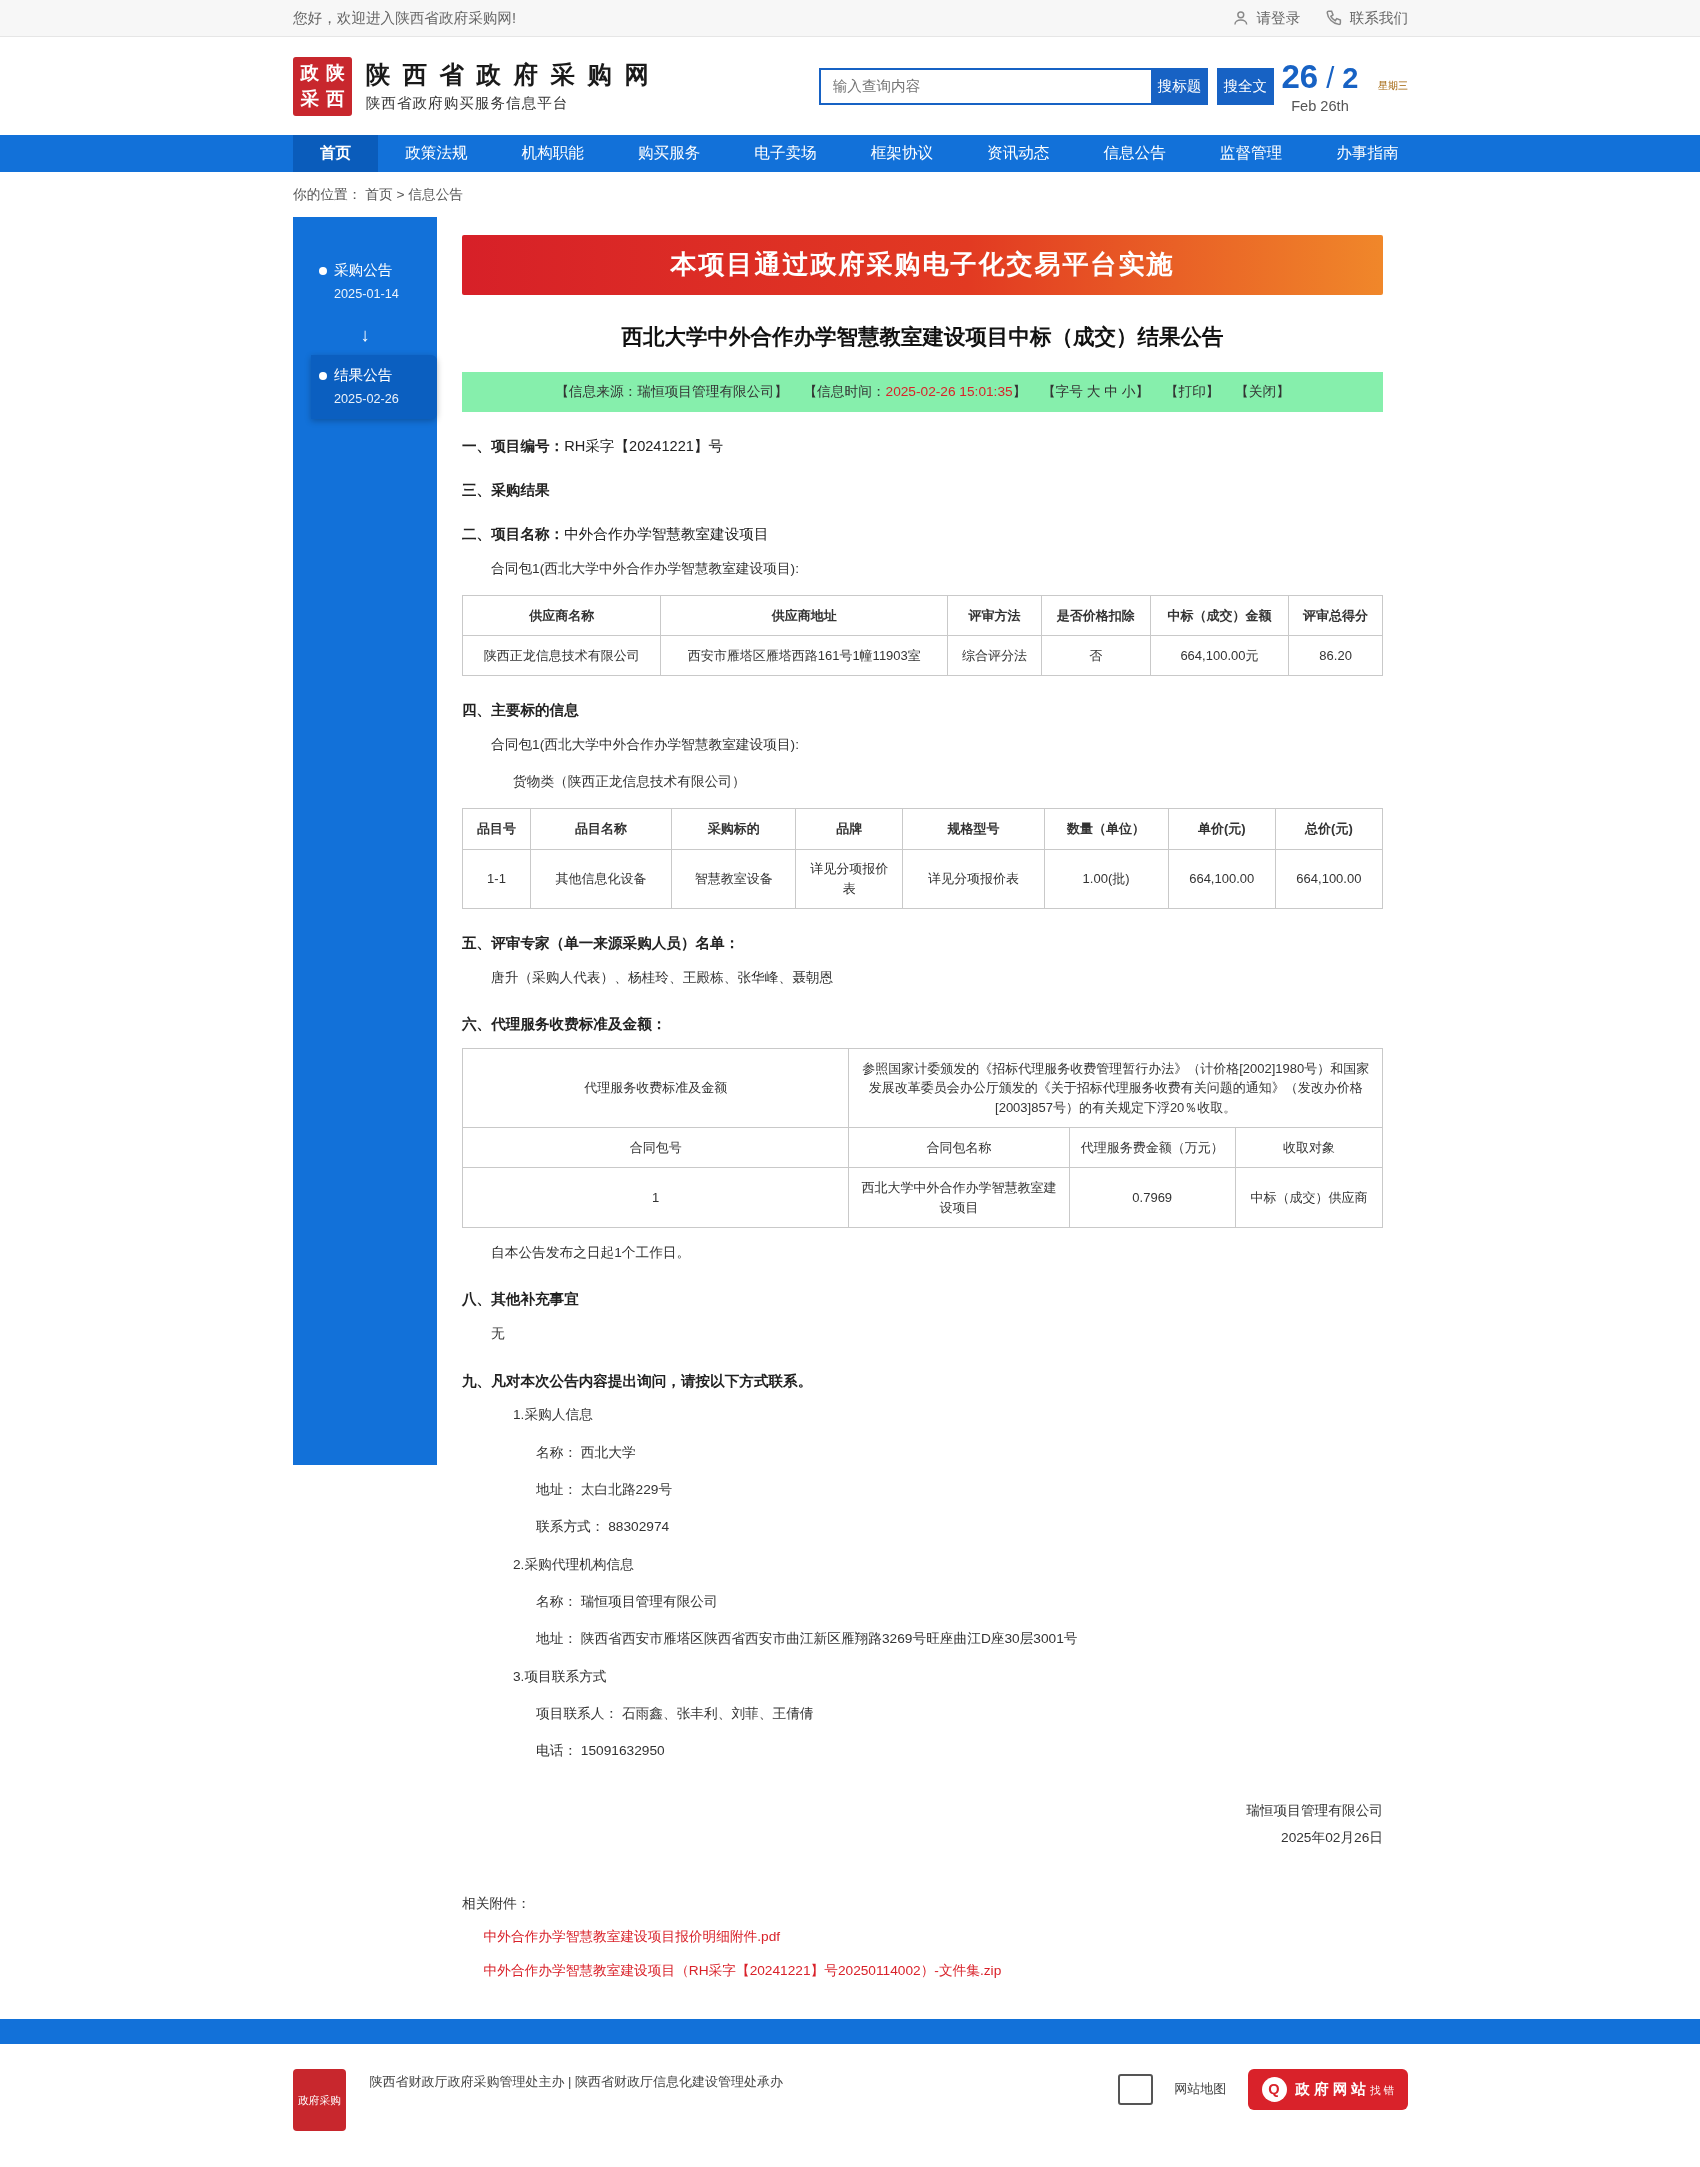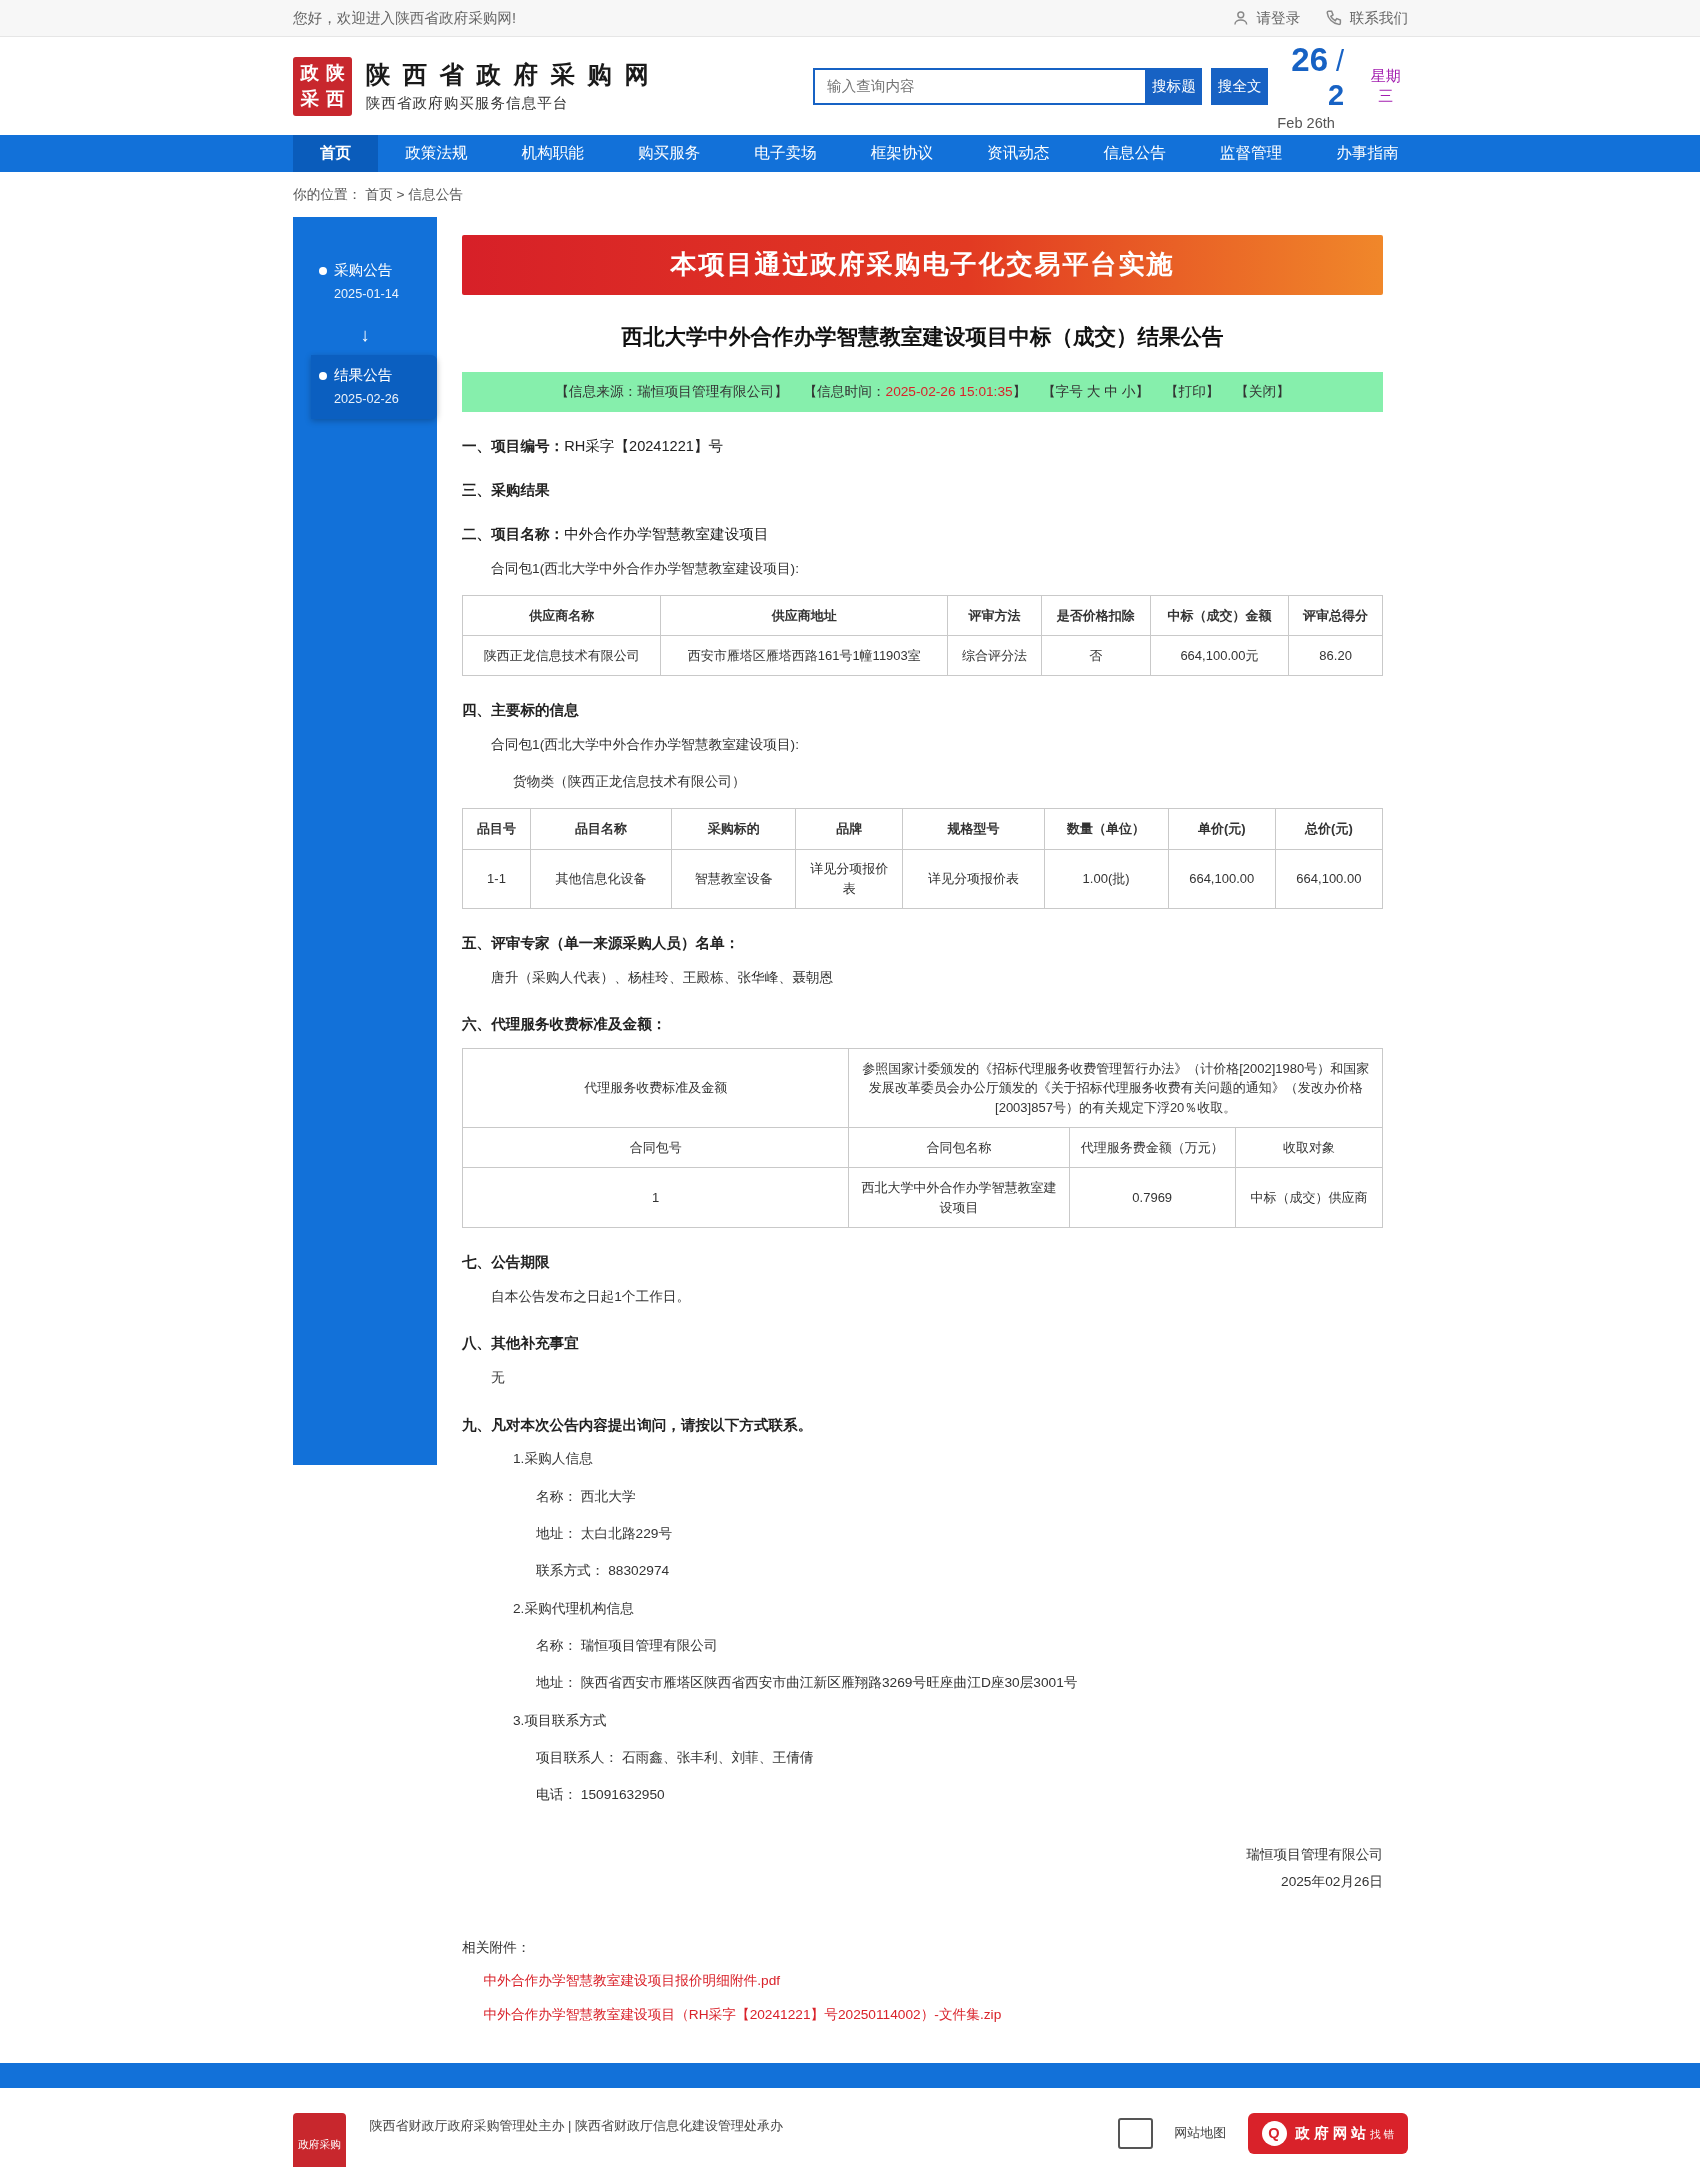--- a/index.html
+++ b/index.html
@@ -77,21 +77,21 @@
     color:#fff;
     border:none;
     font-size:14.6px;
     cursor:pointer;
   }
   .search-btn + .search-btn { margin-left:8.8px; }
   .date-box { margin-left:auto; display:flex; align-items:center; gap:19.5px; }
   .date-big { font-size:29px; color:#1762c4; font-weight:bold; text-align:right; }
   .date-big .day { font-size:33px; }
   .date-sub { font-size:14.6px; color:#555; text-align:center; margin-top:2.9px; }
-  .weekday { font-size:15px; color:#a21caf; line-height:1.35; text-align:center; }
+  .weekday { font-size:10px; color:#a16207; line-height:1.35; text-align:center; }
 
   .navbar {
     background:#1271d9;
     height:37px;
     display:flex;
     align-items:stretch;
     padding:0 293px;
   }
   .nav-item {
     color:#fff;
@@ -427,21 +427,20 @@
       </tr>
       <tr>
         <td>1</td>
         <td>西北大学中外合作办学智慧教室建设项目</td>
         <td>0.7969</td>
         <td>中标（成交）供应商</td>
       </tr>
       </tbody>
     </table>
 
-    <div class="sec-h">七、公告期限</div>
     <div class="para">自本公告发布之日起1个工作日。</div>
 
     <div class="sec-h">八、其他补充事宜</div>
     <div class="para">无</div>
 
     <div class="sec-h">九、凡对本次公告内容提出询问，请按以下方式联系。</div>
     <div class="para indent2">1.采购人信息</div>
     <div class="para indent3">名称：  西北大学</div>
     <div class="para indent3">地址：  太白北路229号</div>
     <div class="para indent3">联系方式：  88302974</div>

